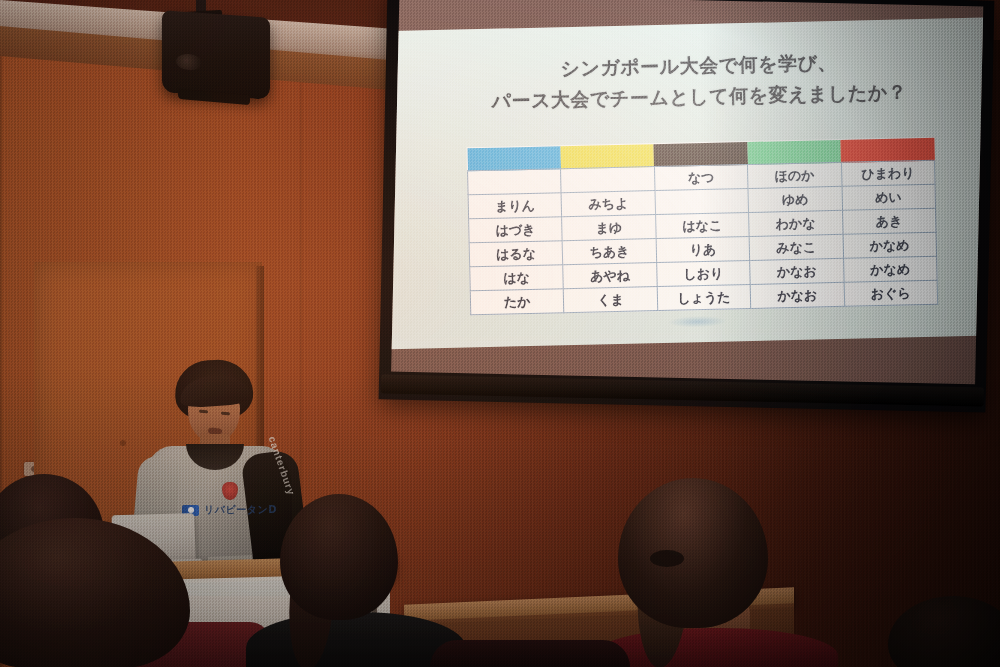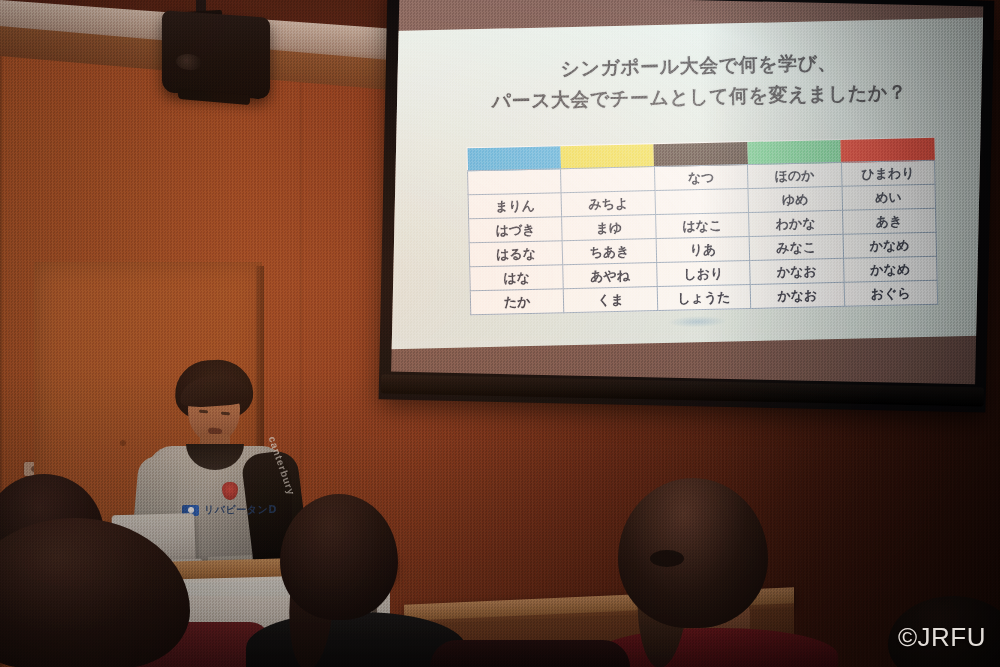--- a/index.html
+++ b/index.html
@@ -578,14 +578,13 @@
   </div>
   <div class="aud" id="aud-far-right">
     <div class="head"></div>
   </div>
   <div id="aud-bottom" style="position:absolute;"></div>
 
   <div class="wall-vignette"></div>
   <div class="room-dim"></div>
   <div class="photo-grain"></div>
 
-  <div class="watermark">©JRFU</div>
 </div>
 
 </body></html>

